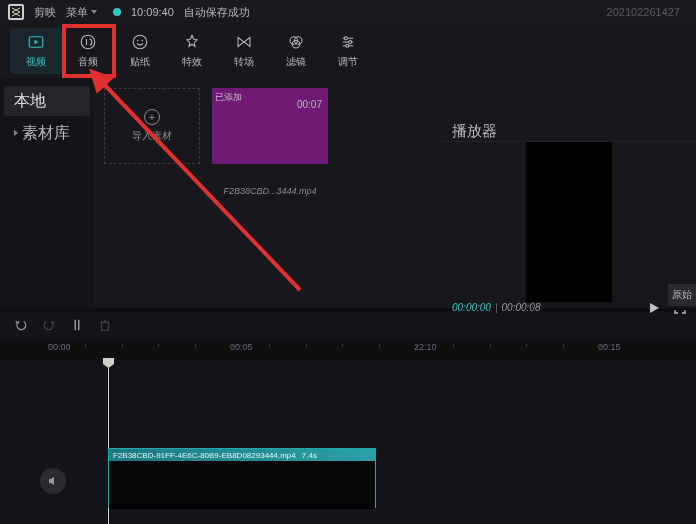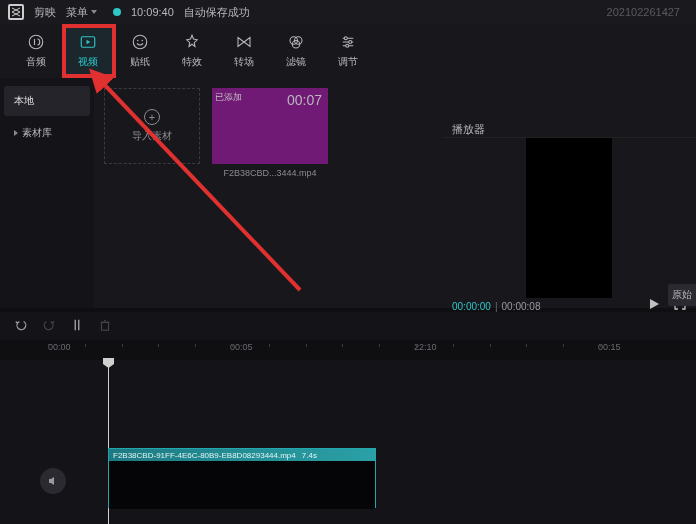--- a/index.html
+++ b/index.html
@@ -19,35 +19,35 @@
 .tool-item.active { background: rgba(60,170,200,0.1); color:#2ec7c7; }
 .tool-item svg { width:18px; height:18px; }
 .tool-item .lbl { font-size:10px; }
 
 
 .red-box { position:absolute; border:4px solid #e03030; pointer-events:none; }
 
 
 .mid { display:flex; height:230px; }
 .sidebar { width: 94px; background:#141418; padding-top:6px; }
-.side-item { height:30px; display:flex; align-items:center; padding:0 10px; font-size:10px; border-radius:3px; margin:2px 4px; gap:4px;}
+.side-item { height:30px; display:flex; align-items:center; padding:0 10px; font-size:16px; border-radius:3px; margin:2px 4px; gap:4px;}
 .side-item.active { background:#24242a; color:#e0e0e4; }
 .content { flex:1; background:#18181c; padding:10px; display:flex; gap:12px; position:relative; }
 .import-box { width: 96px; height: 76px; border:1px dashed #3a3a40; display:flex; flex-direction:column; align-items:center; justify-content:center; gap:4px; color:#8a8a90; font-size:10px;}
 .import-box .plus-circ { width:16px; height:16px; border:1px solid #8a8a90; border-radius:50%; display:flex; align-items:center; justify-content:center; font-size:11px;}
 .clip-thumb { width: 116px; }
 .clip-thumb .img { width:116px; height:76px; background:#701a75; position:relative; }
 .clip-thumb .img .badge { position:absolute; top:3px; left:3px; font-size:9px; color:#c0c0c0;}
-.clip-thumb .img .dur { position:absolute; top:4px; right:6px; font-size:14px; }
-.clip-thumb .name { font-size:9px; color:#8a8a90; margin-top:4px; width:116px; white-space:nowrap; overflow:hidden; text-overflow:ellipsis; text-align:center;}
+.clip-thumb .img .dur { position:absolute; top:11px; right:6px; font-size:10px; }
+.clip-thumb .name { font-size:9px; color:#8a8a90; margin-top:22px; width:116px; white-space:nowrap; overflow:hidden; text-overflow:ellipsis; text-align:center;font-style:italic;}
 .preview { width:254px; background:#18181c; display:flex; flex-direction:column; }
-.preview-h { height:24px; display:flex; align-items:center; padding:0 10px; font-size:11px; border-bottom:1px solid #222;margin-top:44px;}
+.preview-h { height:24px; display:flex; align-items:center; padding:0 10px; font-size:15px; border-bottom:1px solid #222;margin-top:44px;}
 .preview-body { flex:1; display:flex; align-items:center; justify-content:center; }
 .preview-vid { width:86px; height:160px; background:#000; }
-.preview-ctrl { height:30px; display:flex; align-items:flex-end; gap:4px; padding:0 10px; font-size:10px;}
+.preview-ctrl { height:30px; display:flex; align-items:flex-start; gap:4px; padding:0 10px; font-size:10px;font-style:italic;}
 .preview-ctrl .t-cur { color:#2ec7c7; }
 .preview-ctrl .t-sep { color:#6a6a70; }
 .preview-ctrl .t-tot { color:#9a9aa0; }
 .preview-ctrl .play { margin-left:auto; }
 .preview-ctrl svg { width:12px; height:12px; }
 .orig-btn { position:absolute; right:0; top:284px; width:28px; height:22px; background:#2a2a30; display:flex; align-items:center; justify-content:center; font-size:10px; border-radius:2px 0 0 2px; }
 
 
 .tl-bar { height:28px; background:#141418; display:flex; align-items:center; gap:14px; padding:0 14px; margin-top:4px;}
 .tl-bar svg { width:14px; height:14px; opacity:.8; }
@@ -88,33 +88,33 @@
     <span>菜单</span>
     <span class="tri-down"></span>
   </span>
   <span class="status-dot"></span>
   <span>10:09:40</span>
   <span>自动保存成功</span>
   <span class="stamp">202102261427</span>
 </div>
 
 <div class="tool-tabs">
+  <div class="tool-item active">
+    <svg viewBox="0 0 24 24">
+        <rect x="3" y="5" width="18" height="14" rx="2" stroke="#2ec7c7" fill="none" stroke-width="1.5"></rect>
+        <path d="M10 9 L15 12 L10 15 Z" fill="#2ec7c7"></path>
+      </svg>
+    <span class="lbl">视频</span>
+  </div>
   <div class="tool-item">
     <svg viewBox="0 0 24 24">
         <circle cx="12" cy="12" r="9" stroke="#b8b8bc" fill="none" stroke-width="1.5"></circle>
         <path d="M10 8 v8 M14 8 a3 4 0 0 1 0 8" stroke="#b8b8bc" fill="none" stroke-width="1.5"></path>
       </svg>
     <span class="lbl">音频</span>
-  </div>
-  <div class="tool-item active">
-    <svg viewBox="0 0 24 24">
-        <rect x="3" y="5" width="18" height="14" rx="2" stroke="#2ec7c7" fill="none" stroke-width="1.5"></rect>
-        <path d="M10 9 L15 12 L10 15 Z" fill="#2ec7c7"></path>
-      </svg>
-    <span class="lbl">视频</span>
   </div>
   <div class="tool-item">
     <svg viewBox="0 0 24 24">
         <circle cx="12" cy="12" r="9" stroke="#b8b8bc" fill="none" stroke-width="1.5"></circle>
         <path d="M8 14 q4 4 8 0" stroke="#b8b8bc" fill="none" stroke-width="1.5"></path>
         <circle cx="9" cy="10" r="1" fill="#b8b8bc"></circle>
         <circle cx="15" cy="10" r="1" fill="#b8b8bc"></circle>
       </svg>
     <span class="lbl">贴纸</span>
   </div>

